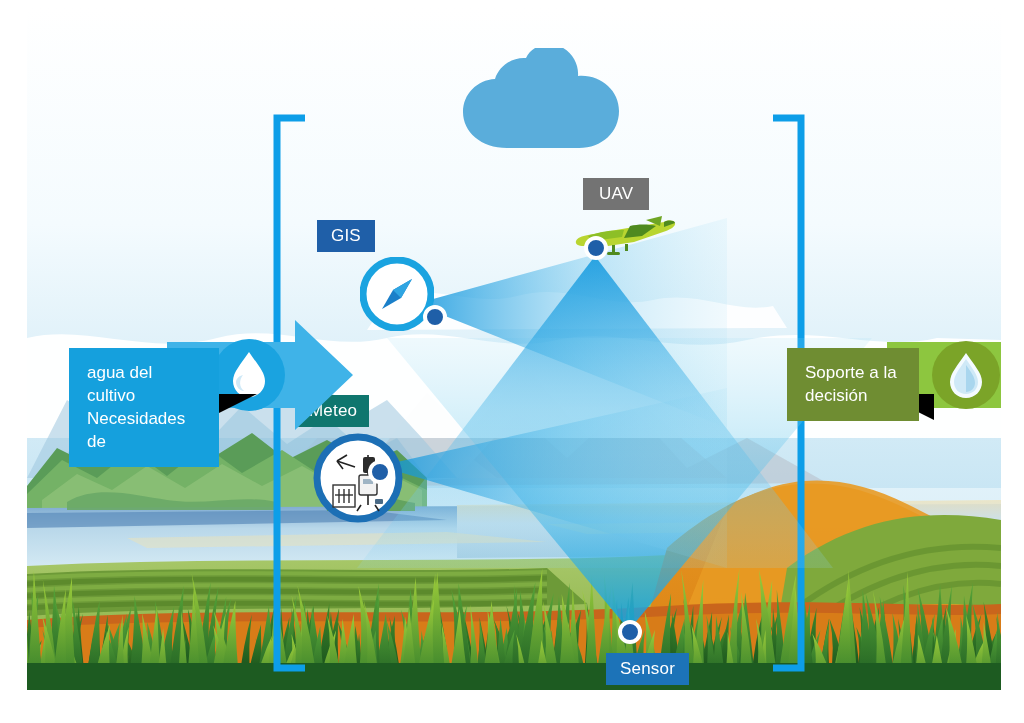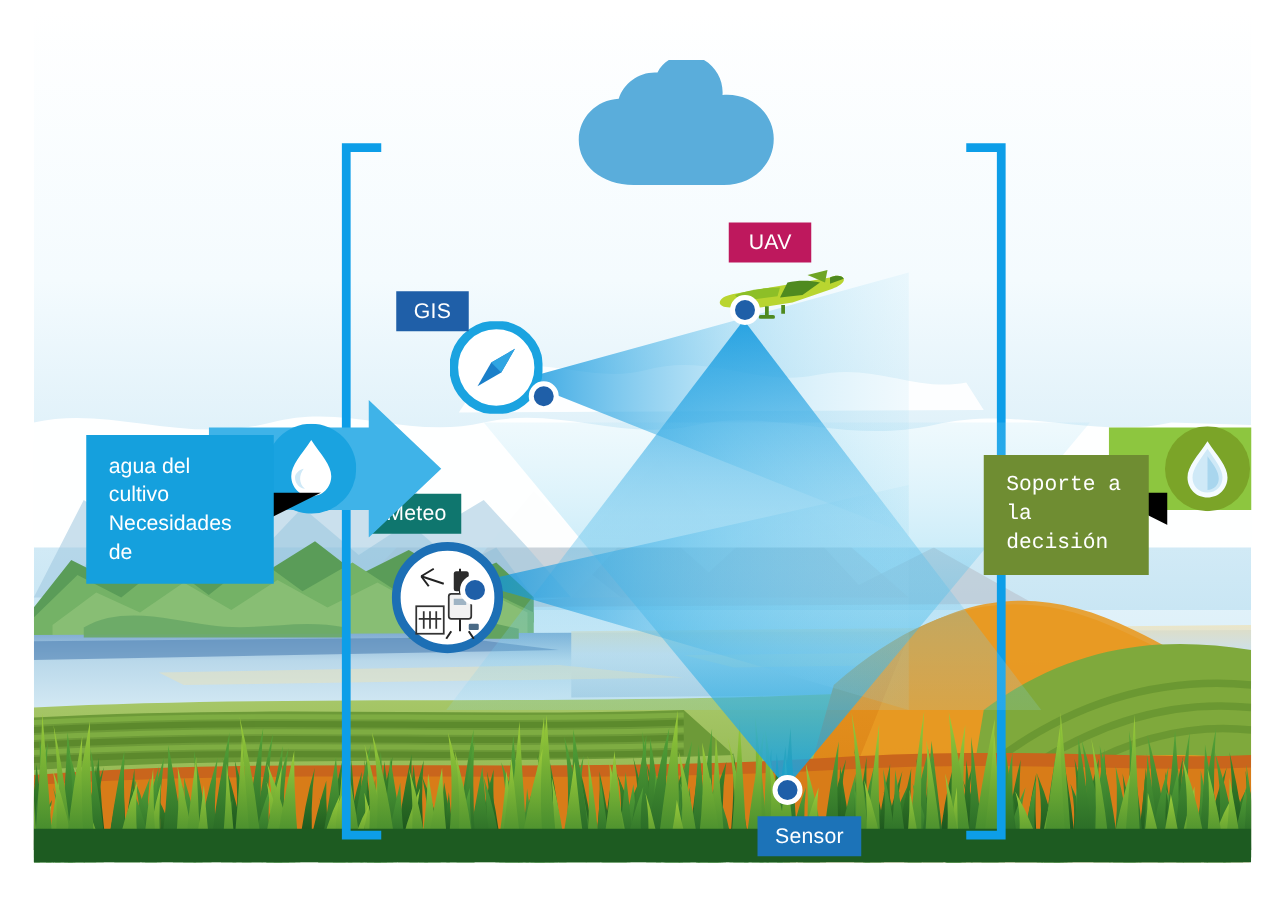--- a/index.html
+++ b/index.html
@@ -6,21 +6,21 @@
   body{width:1024px;height:723px;overflow:hidden;
        font-family:"Liberation Sans","DejaVu Sans",sans-serif;}
   #stage{position:relative;width:1024px;height:723px;background:#ffffff;}
   #scene{position:absolute;left:27px;top:8px;width:974px;height:682px;overflow:hidden;}
   .abs{position:absolute;}
 
   
   .tag{position:absolute;color:#ffffff;font-size:17px;line-height:20px;
        letter-spacing:.2px;white-space:nowrap;}
   .tag.gis   {background:#1f5fa8;padding:6px 14px;}
-  .tag.uav   {background:#be185d;padding:6px 16px;}
+  .tag.uav   {background:#737373;padding:6px 16px;}
   .tag.meteo {background:#0f766e;padding:6px 12px;}
   .tag.sensor{background:#1c73b8;padding:6px 14px;}
 
   
   .banner{position:absolute;color:#fff;font-size:17px;line-height:23px;
           padding:13px 16px 14px 18px;box-sizing:border-box;}
   .banner.left {background:#15a0dd;width:150px;}
   .banner.right{background:#6f8d32;width:132px;}
 
   
@@ -913,21 +913,21 @@
       <line x1="22" y1="62" x2="40" y2="62"></line>
     </g>
     <rect x="62" y="66" width="8" height="5" rx="1" fill="#4a6a86"></rect>
   </svg>
 
   <div class="node" style="left:396px;top:297px;width:24px;height:24px;"></div>
   <div class="node" style="left:557px;top:228px;width:24px;height:24px;"></div>
   <div class="node" style="left:341px;top:452px;width:24px;height:24px;"></div>
   <div class="node" style="left:591px;top:612px;width:24px;height:24px;"></div>
 
-  <div class="tag gis" style="left:290px;top:212px;margin-top:13px;">GIS</div>
+  <div class="tag gis" style="left:290px;top:212px;">GIS</div>
   <div class="tag uav" style="left:556px;top:170px;">UAV</div>
   <div class="tag meteo" style="left:270px;top:387px;">Meteo</div>
   <div class="tag sensor" style="left:579px;top:645px;text-align:center;">Sensor</div>
 
   <svg class="abs" width="230" height="110" viewBox="0 0 230 110" style="left:140px;top:312px">
     <path d="M0 22 L128 22 L128 0 L186 55 L128 110 L128 88 L0 88 Z" fill="#3fb3e8"></path>
   </svg>
   <svg class="abs" width="72" height="72" viewBox="0 0 72 72" style="left:186px;top:331px">
     <circle cx="36" cy="36" r="36" fill="#1aa3e0"></circle>
     <path d="M36 13 C44 25 52 33 52 42 C52 51 45 58 36 58 C27 58 20 51 20 42
@@ -949,19 +949,19 @@
     <circle cx="34" cy="34" r="34" fill="#7ba428"></circle>
     <path d="M34 12 C42 24 50 32 50 41 C50 50 43 57 34 57 C25 57 18 50 18 41
              C18 32 26 24 34 12 Z" fill="#f4fbff"></path>
     <path d="M34 18 C40 27 46 34 46 41 C46 48 41 53 34 53 C27 53 22 48 22 41
              C22 34 28 27 34 18 Z" fill="#cfe9f7"></path>
     <path d="M34 24 C39 31 43 36 43 42 C43 47 39 51 34 51 Z" fill="#a9d6ee"></path>
   </svg>
   <svg class="abs" width="52" height="26" viewBox="0 0 52 26" style="left:855px;top:386px">
     <path d="M0 0 L52 0 L52 26 Z" fill="#000000"></path>
   </svg>
-  <div class="banner right" style="left:760px;top:356px;font-family:Liberation Mono, monospace;">
+  <div class="banner right" style="left:760px;top:340px;">
     <div>Soporte a la</div>
     <div>decisión</div>
   </div>
 
  </div>
 </div>
 
 </body></html>

